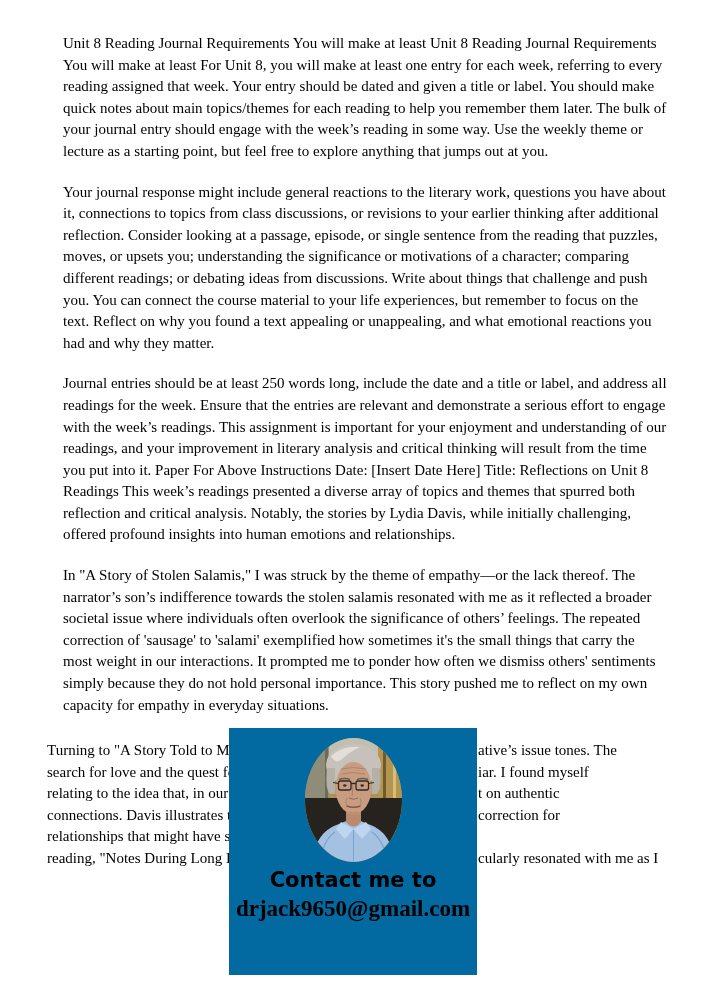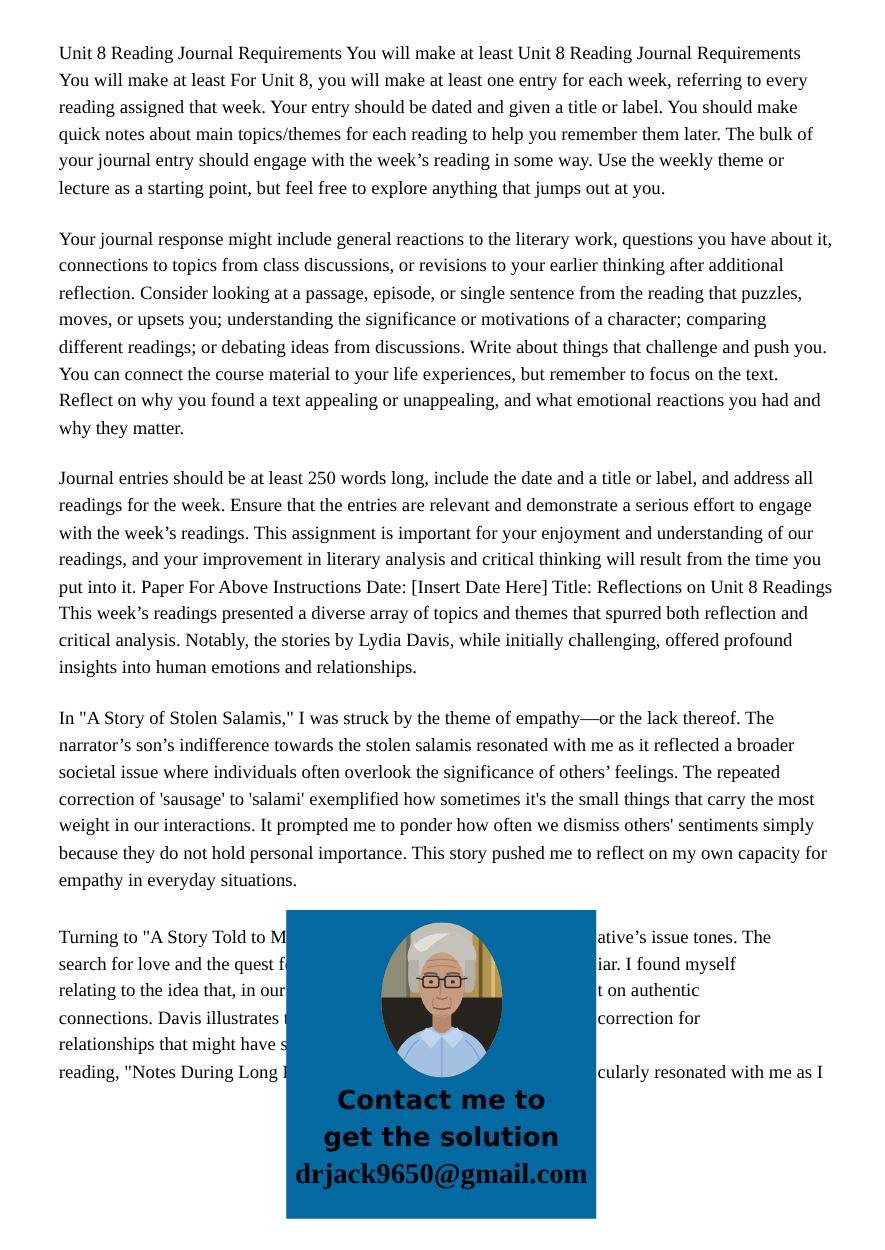--- a/index.html
+++ b/index.html
@@ -12,21 +12,21 @@
   }
   .text-col {
     position: absolute;
     left: 47px; top: 33px;
     width: 620px;
     font-size: 15px;
     line-height: 21.6px;
     color: #000000;
     text-align: left;
   }
-  .text-col p { margin: 0 0 19px 0; }
+  .text-col p { margin: 0 0 19px 16px; }
   .obscured {
     position: absolute;
     left: 0; top: 707px;
     width: 620px;
   }
   .frag-line {
     position: relative;
     height: 21.6px;
     white-space: nowrap;
   }
@@ -154,16 +154,15 @@
 
       <path d="M42,60 Q40,64 41.5,67" stroke="#a87c60" stroke-width="0.8" fill="none"></path>
       <path d="M55,60 Q57,64 55.5,67" stroke="#a87c60" stroke-width="0.8" fill="none"></path>
 
       <path d="M41.5,68 Q48.5,70.5 55.5,68" stroke="#7e5a48" stroke-width="1.4" fill="none"></path>
       <path d="M44,74 Q48.5,76 53,74" stroke="#b08361" stroke-width="0.8" fill="none"></path>
     </g>
   </svg>
   <div class="contact-heading">
     <span>Contact me to</span><br>
-    <span>get the solution</span>
   </div>
   <div class="contact-email">drjack9650@gmail.com</div>
 </div>
 
 </body></html>

